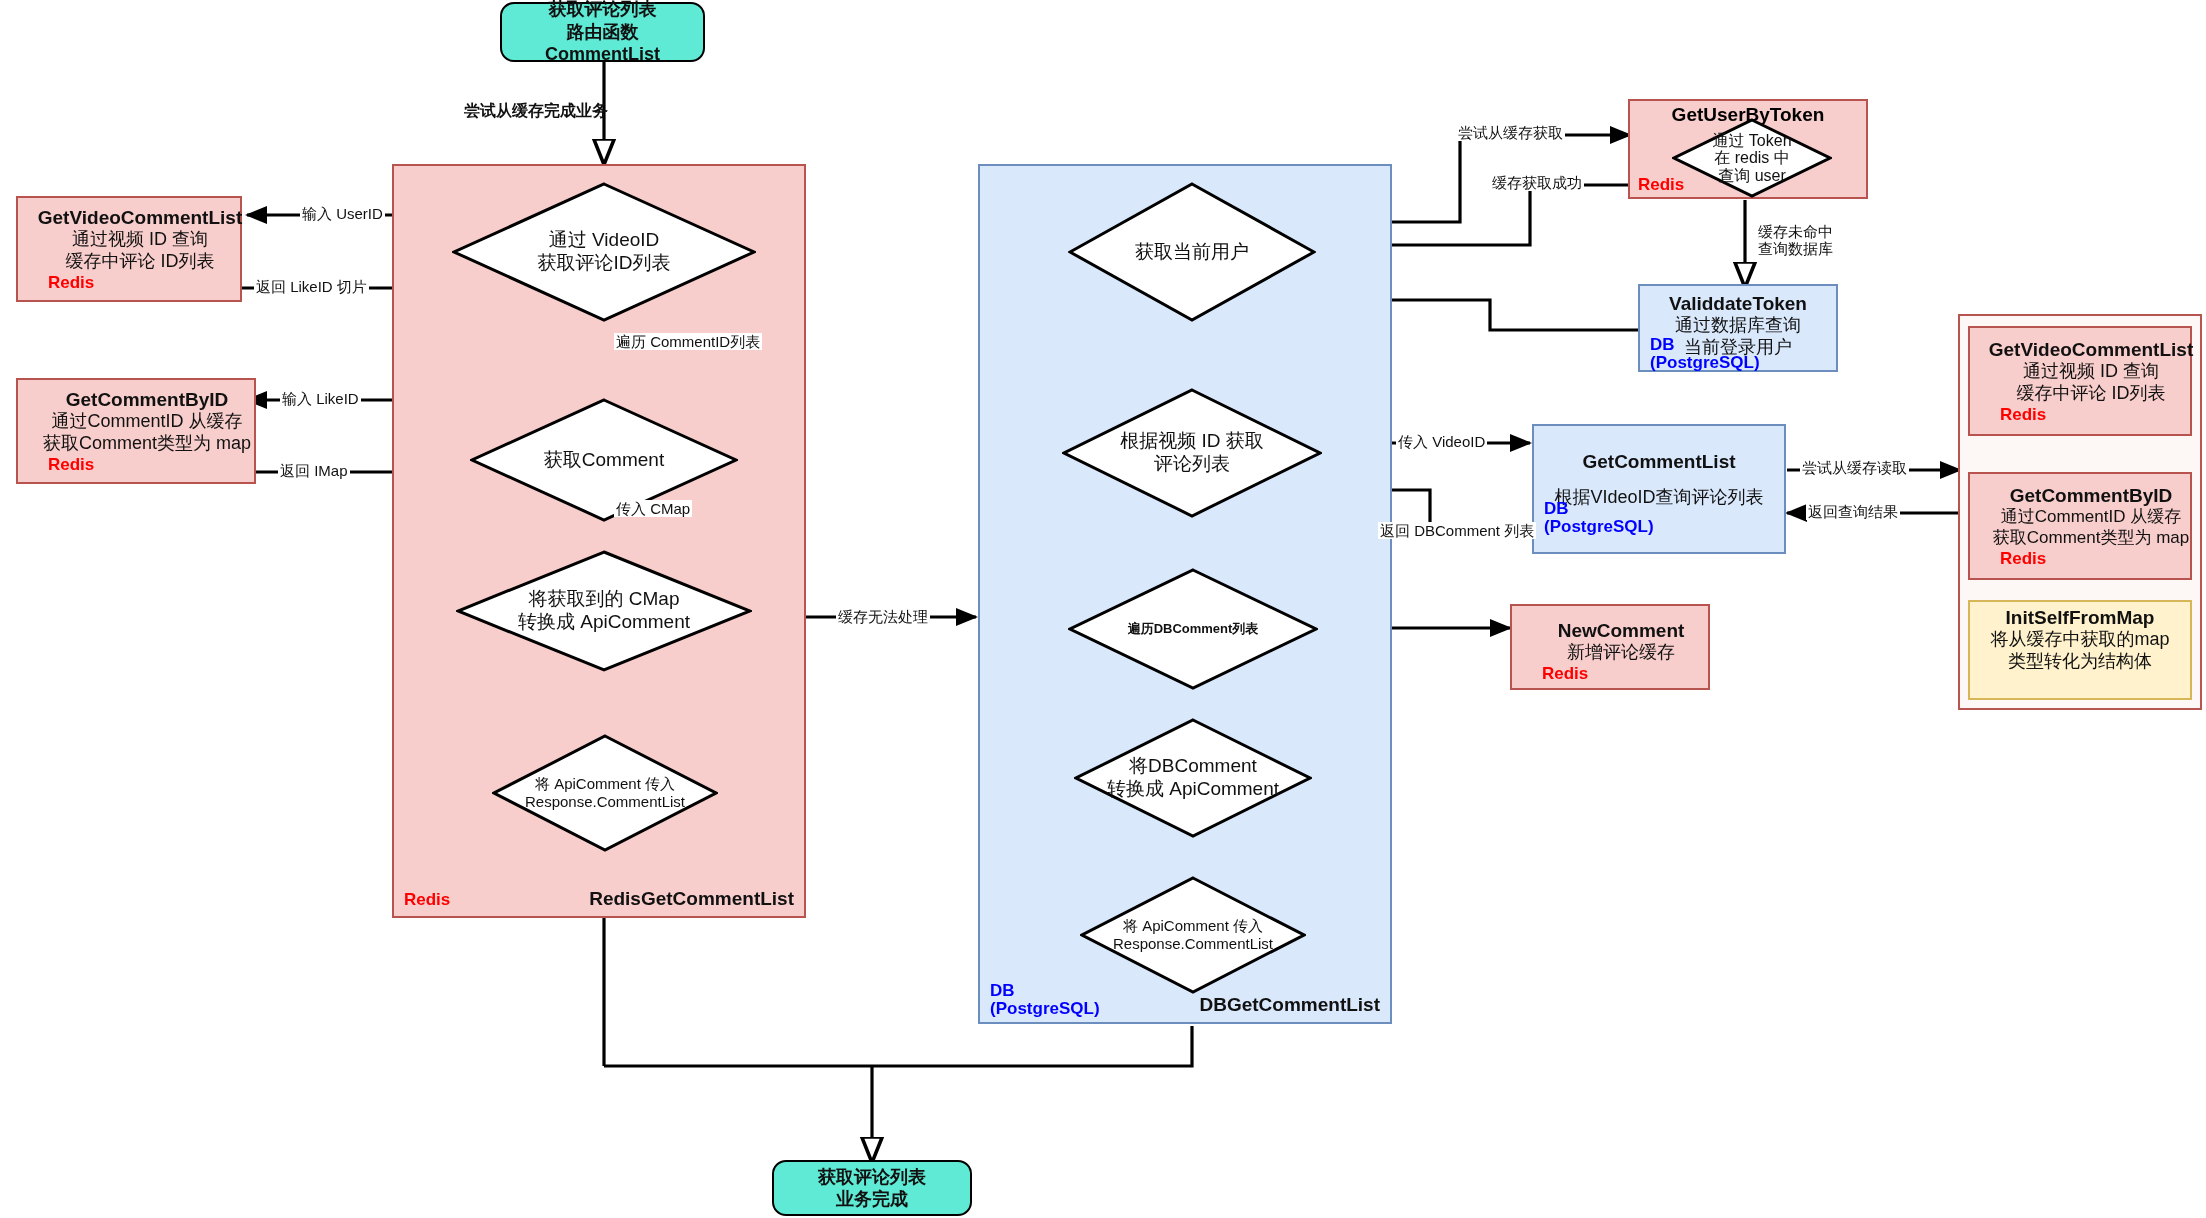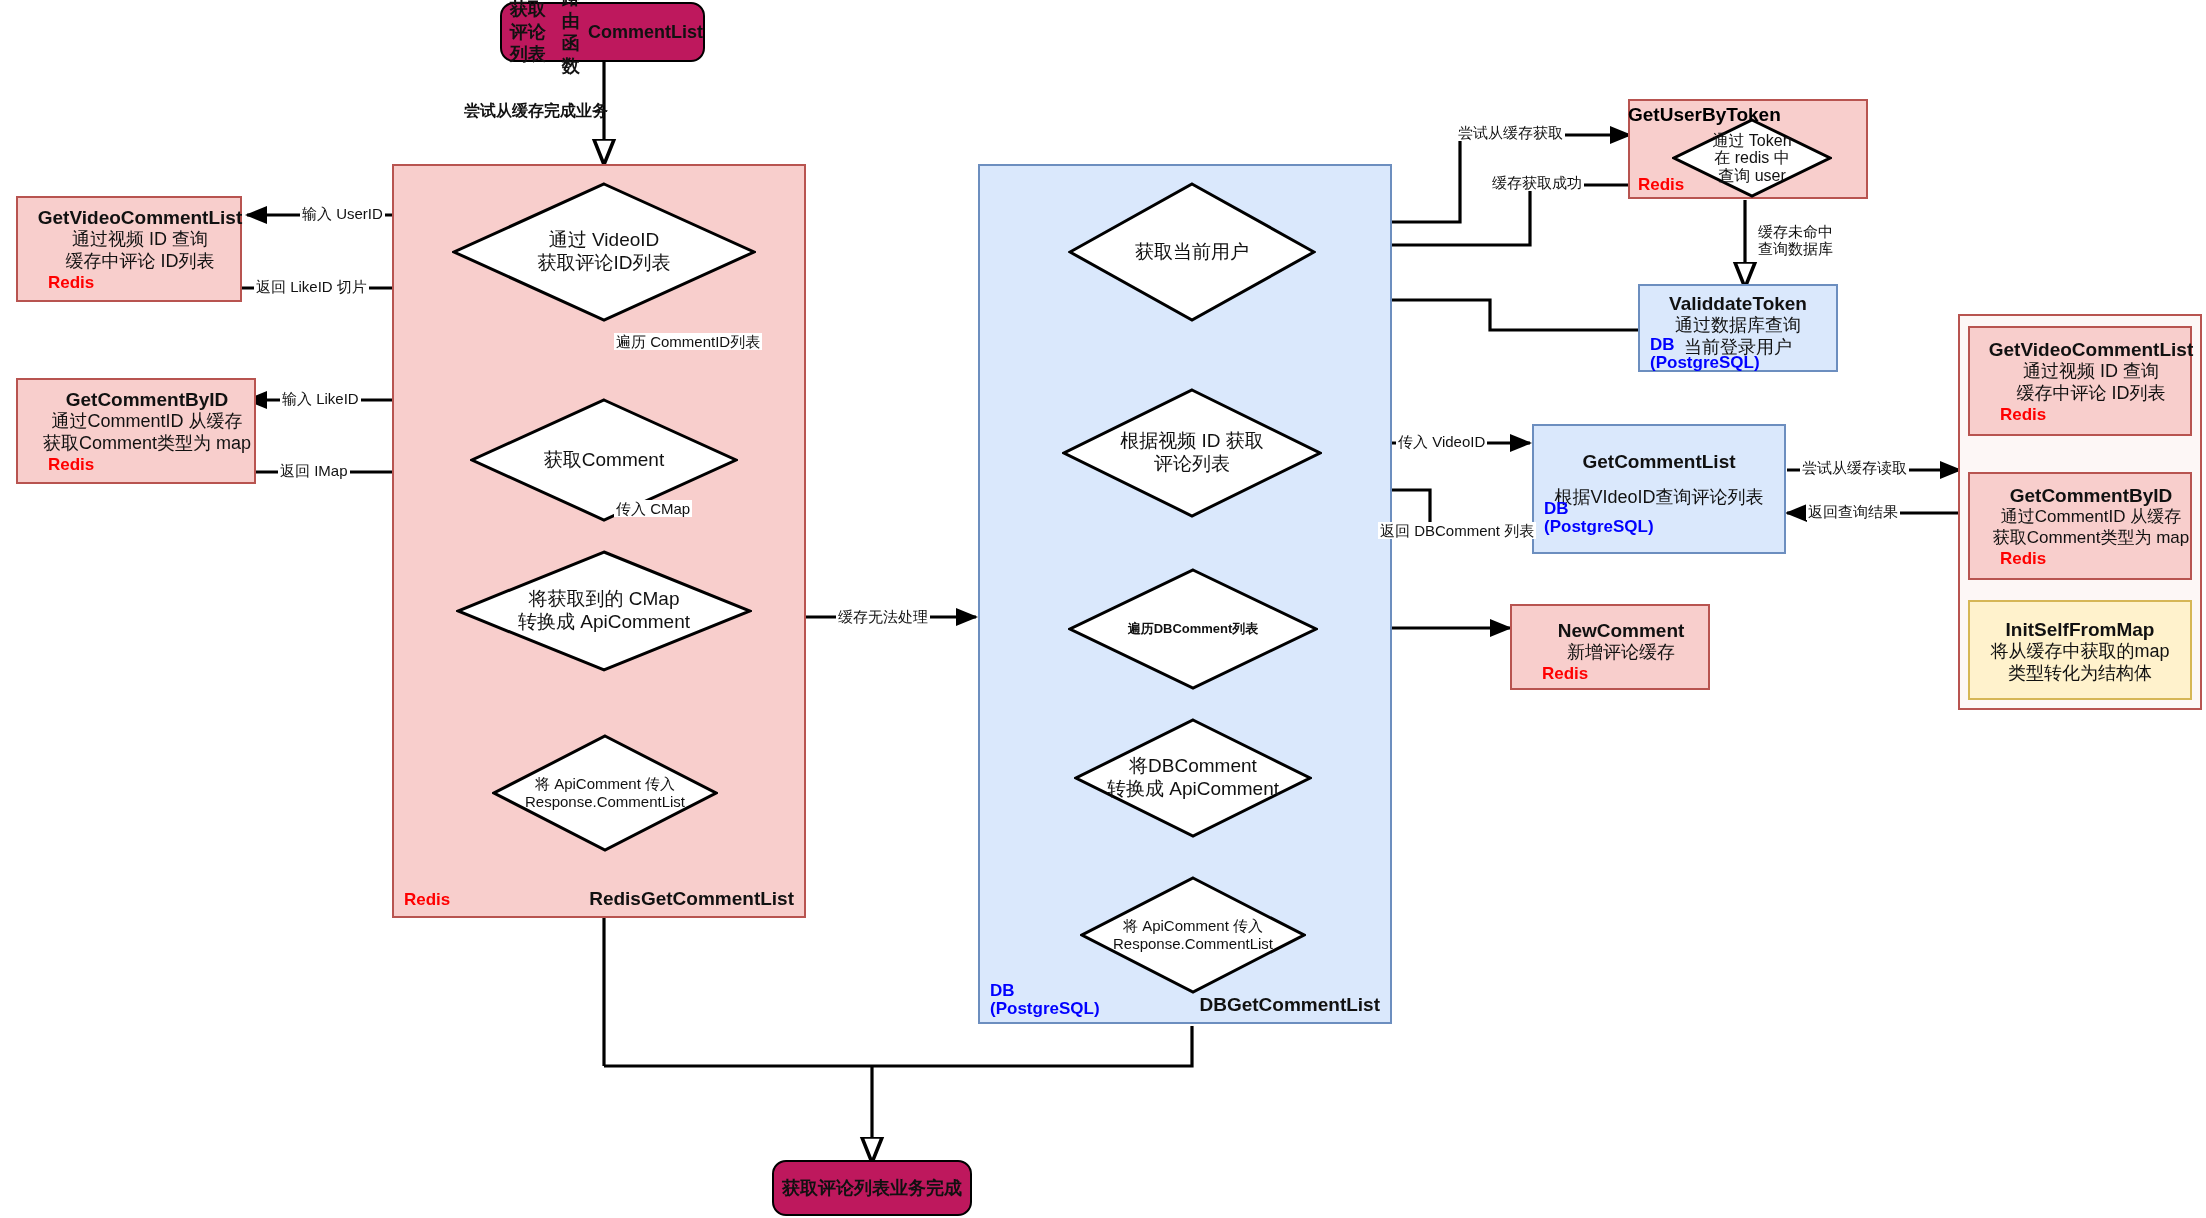--- a/index.html
+++ b/index.html
@@ -9,22 +9,22 @@
     background:#ffffff;
     font-family:"Liberation Sans","DejaVu Sans",sans-serif;
     overflow:hidden;
   }
   #edges{position:absolute;left:0;top:0;width:2206px;height:1218px;pointer-events:none;}
 
   .node{position:absolute;box-sizing:border-box;}
 
   
   .terminator{
-    border:2.5px solid #000;border-radius:14px;background:#be185d;
-    display:flex;flex-direction:row;align-items:center;justify-content:center;
+    border:2.5px solid #000;border-radius:14px;background:#5eead4;
+    display:flex;flex-direction:column;align-items:center;justify-content:center;
     font-size:18px;font-weight:bold;color:#111;line-height:1.25;text-align:center;
   }
 
   
   .group{box-sizing:border-box;}
   .group.red{background:#f8cecc;border:2px solid #b85450;}
   .group.blue{background:#dae8fc;border:2px solid #6c8ebf;}
   .group .g-title{
     position:absolute;right:10px;bottom:6px;font-size:19px;font-weight:bold;color:#111;
   }
@@ -241,21 +241,21 @@
 
   <div class="box red" style="left:16px;top:378px;width:240px;height:106px;padding-top:8px;">
     <span class="b-title">GetCommentByID</span>
     <span class="b-desc">通过CommentID 从缓存</span>
     <span class="b-desc">获取Comment类型为 map</span>
     <span class="b-tag">Redis</span>
   </div>
 
   <div class="box red" style="left:1628px;top:99px;width:240px;height:100px;padding:0;">
   </div>
-  <div class="node" style="left:1628px;top:104px;width:240px;font-size:19px;font-weight:bold;">
+  <div class="node" style="left:1628px;top:104px;width:240px;text-align:center;font-size:19px;font-weight:bold;">
     <span>GetUserByToken</span>
   </div>
   <div class="node diamond" style="left:1672px;top:118px;width:160px;height:80px;">
     <svg width="160" height="80" viewBox="0 0 160 80">
       <polygon points="80,2 158,40 80,78 2,40" fill="#ffffff" stroke="#000" stroke-width="3"></polygon>
     </svg>
     <div class="dlabel" style="font-size:16px;line-height:1.1;">
       <div>通过 Token</div>
       <div>在 redis 中</div>
       <div>查询 user</div>
@@ -299,21 +299,21 @@
     <span class="b-tag">Redis</span>
   </div>
 
   <div class="box red" style="left:1968px;top:472px;width:224px;height:108px;padding-top:10px;">
     <span class="b-title">GetCommentByID</span>
     <span class="b-desc" style="font-size:17px;">通过CommentID 从缓存</span>
     <span class="b-desc" style="font-size:17px;">获取Comment类型为 map</span>
     <span class="b-tag">Redis</span>
   </div>
 
-  <div class="box yellow" style="left:1968px;top:600px;width:224px;height:100px;padding-top:16px;">
+  <div class="box yellow" style="left:1968px;top:600px;width:224px;height:100px;padding-top:4px;">
     <span class="b-title">InitSelfFromMap</span>
     <span class="b-desc">将从缓存中获取的map</span>
     <span class="b-desc">类型转化为结构体</span>
   </div>
 
   <div class="elabel bold" style="left:462px;top:102px;">尝试从缓存完成业务</div>
 
   <div class="elabel" style="left:300px;top:205px;">输入 UserID</div>
 
   <div class="elabel" style="left:254px;top:278px;">返回 LikeID 切片</div>

